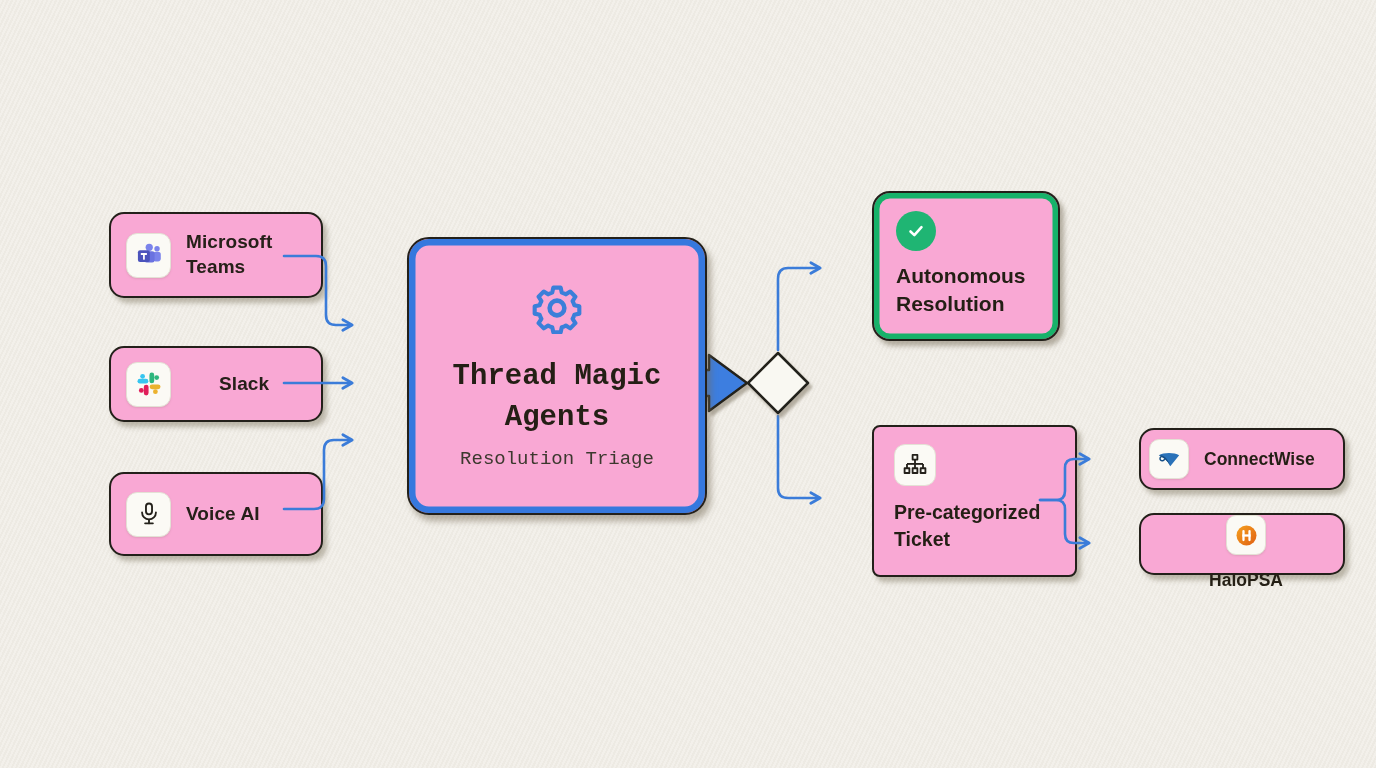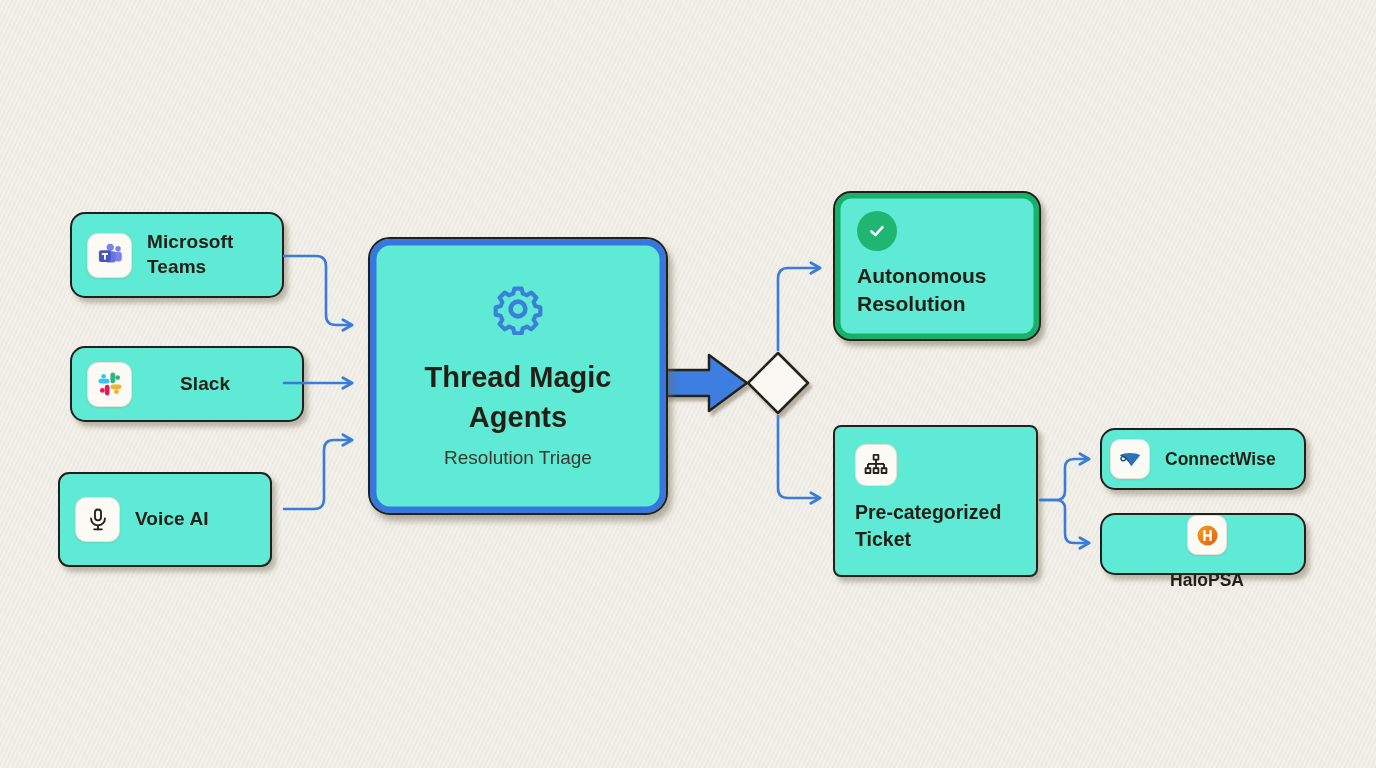--- a/index.html
+++ b/index.html
@@ -14,24 +14,25 @@
   body::before {
     content: "";
     position: absolute; inset: 0;
     background:
       repeating-linear-gradient(115deg, rgba(255,255,255,0.18) 0 2px, rgba(0,0,0,0.012) 2px 4px);
     pointer-events: none;
   }
 
   .node {
     position: absolute;
-    background: #5eead4;
+    background: #f9a8d4;
     border: 2.5px solid #23201a;
     border-radius: 15px;
     box-shadow: 4px 5px 5px rgba(122,112,92,0.45);
+    margin-left: 39px;
   }
   .row-node { display: flex; align-items: center; gap: 15px; padding-left: 15px; }
 
   .chip {
     width: 45px; height: 45px; flex: 0 0 45px;
     background: #fbfaf5;
     border: 1.5px solid #e4e1d5;
     border-radius: 11px;
     display: flex; align-items: center; justify-content: center;
     box-shadow: 0 1px 2px rgba(120,110,90,0.18);
@@ -41,27 +42,28 @@
   .src-label { font-size: 19px; font-weight: 700; line-height: 1.3; letter-spacing: 0.1px; }
 
   
   .agent {
     left: 368px; top: 237px; width: 300px; height: 278px;
     border-radius: 22px;
     box-shadow: inset 0 0 0 6.5px #3678de, 4px 6px 6px rgba(118,108,88,0.5);
     display: flex; flex-direction: column; align-items: center; justify-content: center;
     text-align: center; padding: 1px 20px;
     z-index: 2;
+    font-family: Liberation Mono, monospace;
   }
   .agent-title { font-size: 29px; font-weight: 700; line-height: 1.38; margin-top: 18px; color: #241f15; }
   .agent-sub { font-size: 19px; font-weight: 400; color: #3c382e; margin-top: 10px; }
 
   
   .resolution {
-    left: 833px; top: 191px; width: 208px; height: 150px;
+    left: 833px; top: 191px; width: 188px; height: 150px;
     border-radius: 18px;
     box-shadow: inset 0 0 0 5.5px #17b26a, 4px 5px 5px rgba(118,108,88,0.5);
     padding: 18px 16px 0 22px;
   }
   .check-circle {
     width: 40px; height: 40px; border-radius: 50%;
     background: #1fb573;
     display: flex; align-items: center; justify-content: center;
   }
   .res-label { font-size: 21px; font-weight: 700; line-height: 1.35; margin-top: 11px; color: #241f15; }
@@ -124,37 +126,37 @@
       <rect x="15.4" y="9.3" width="6.7" height="8.2" rx="2.4" fill="#7b83eb"></rect>
       <rect x="8" y="8.8" width="8.8" height="9.6" rx="2" fill="#6a72e0"></rect>
       <rect x="2.5" y="7.9" width="10.2" height="10.2" rx="1.8" fill="#4b53bc"></rect>
       <rect x="5" y="10.3" width="5.2" height="1.7" fill="#ffffff"></rect>
       <rect x="6.9" y="10.3" width="1.5" height="5.7" fill="#ffffff"></rect>
     </svg>
   </div>
   <div class="src-label">Microsoft Teams</div>
 </div>
 
-<div class="node row-node" style="left:70px; top:346px; width:234px; height:76px;gap:48px;">
+<div class="node row-node" style="left:70px; top:346px; width:214px; height:76px;gap:48px;">
   <div class="chip">
     <svg width="26" height="26" viewBox="0 0 24 24">
       <circle cx="6.1" cy="4.9" r="2.2" fill="#36C5F0"></circle>
       <rect x="12.4" y="1.4" width="4.4" height="10" rx="2.2" fill="#2EB67D"></rect>
       <circle cx="19.1" cy="6.1" r="2.2" fill="#2EB67D"></circle>
       <rect x="1.4" y="7.2" width="10" height="4.4" rx="2.2" fill="#36C5F0"></rect>
       <rect x="12.6" y="12.4" width="10" height="4.4" rx="2.2" fill="#ECB22E"></rect>
       <circle cx="17.9" cy="19.1" r="2.2" fill="#ECB22E"></circle>
       <rect x="7.2" y="12.6" width="4.4" height="10" rx="2.2" fill="#E01E5A"></rect>
       <circle cx="4.9" cy="17.9" r="2.2" fill="#E01E5A"></circle>
     </svg>
   </div>
   <div class="src-label">Slack</div>
 </div>
 
-<div class="node row-node" style="left:58px; top:472px; width:214px; height:95px;border-radius:11px;">
+<div class="node row-node" style="left:70px; top:472px; width:214px; height:84px;">
   <div class="chip">
     <svg width="26" height="26" viewBox="0 0 24 24" fill="none" stroke="#23201a" stroke-width="1.7" stroke-linecap="round">
       <rect x="9.2" y="2.3" width="5.6" height="10" rx="2.8"></rect>
       <path d="M5.6 10.6 a6.4 6.4 0 0 0 12.8 0"></path>
       <line x1="12" y1="17.2" x2="12" y2="20.6"></line>
       <line x1="8.4" y1="20.6" x2="15.6" y2="20.6"></line>
     </svg>
   </div>
   <div class="src-label">Voice AI</div>
 </div>

